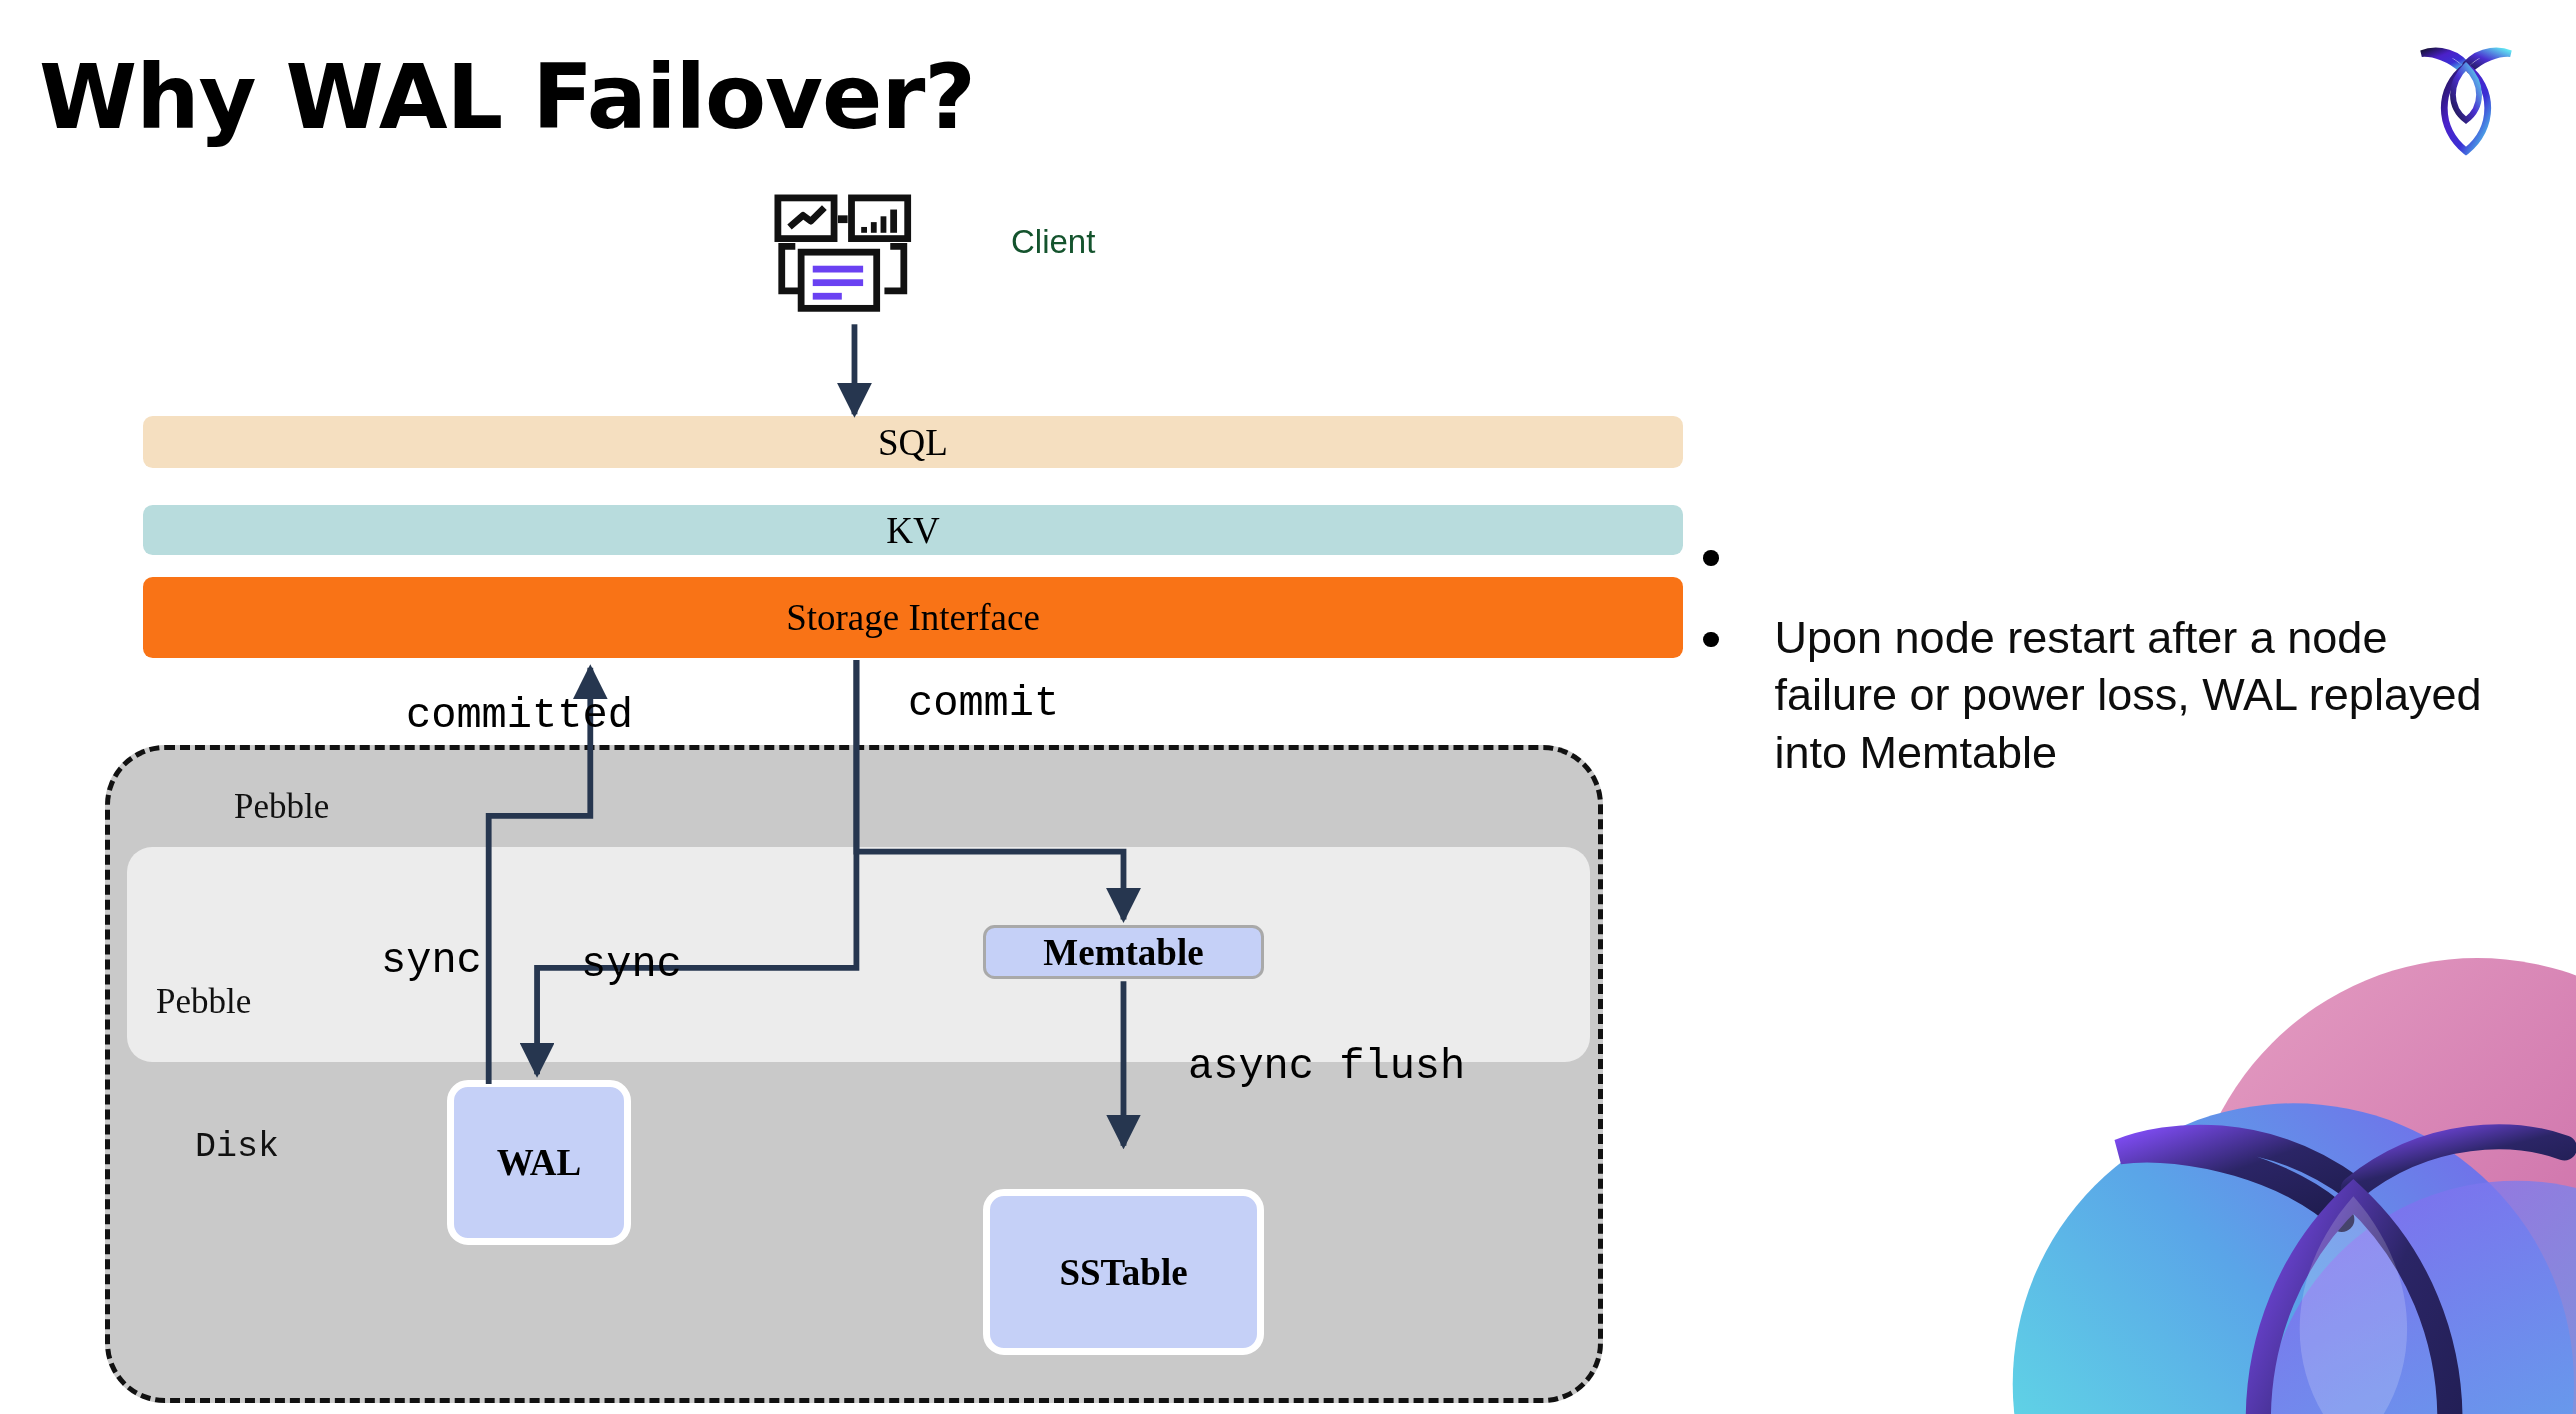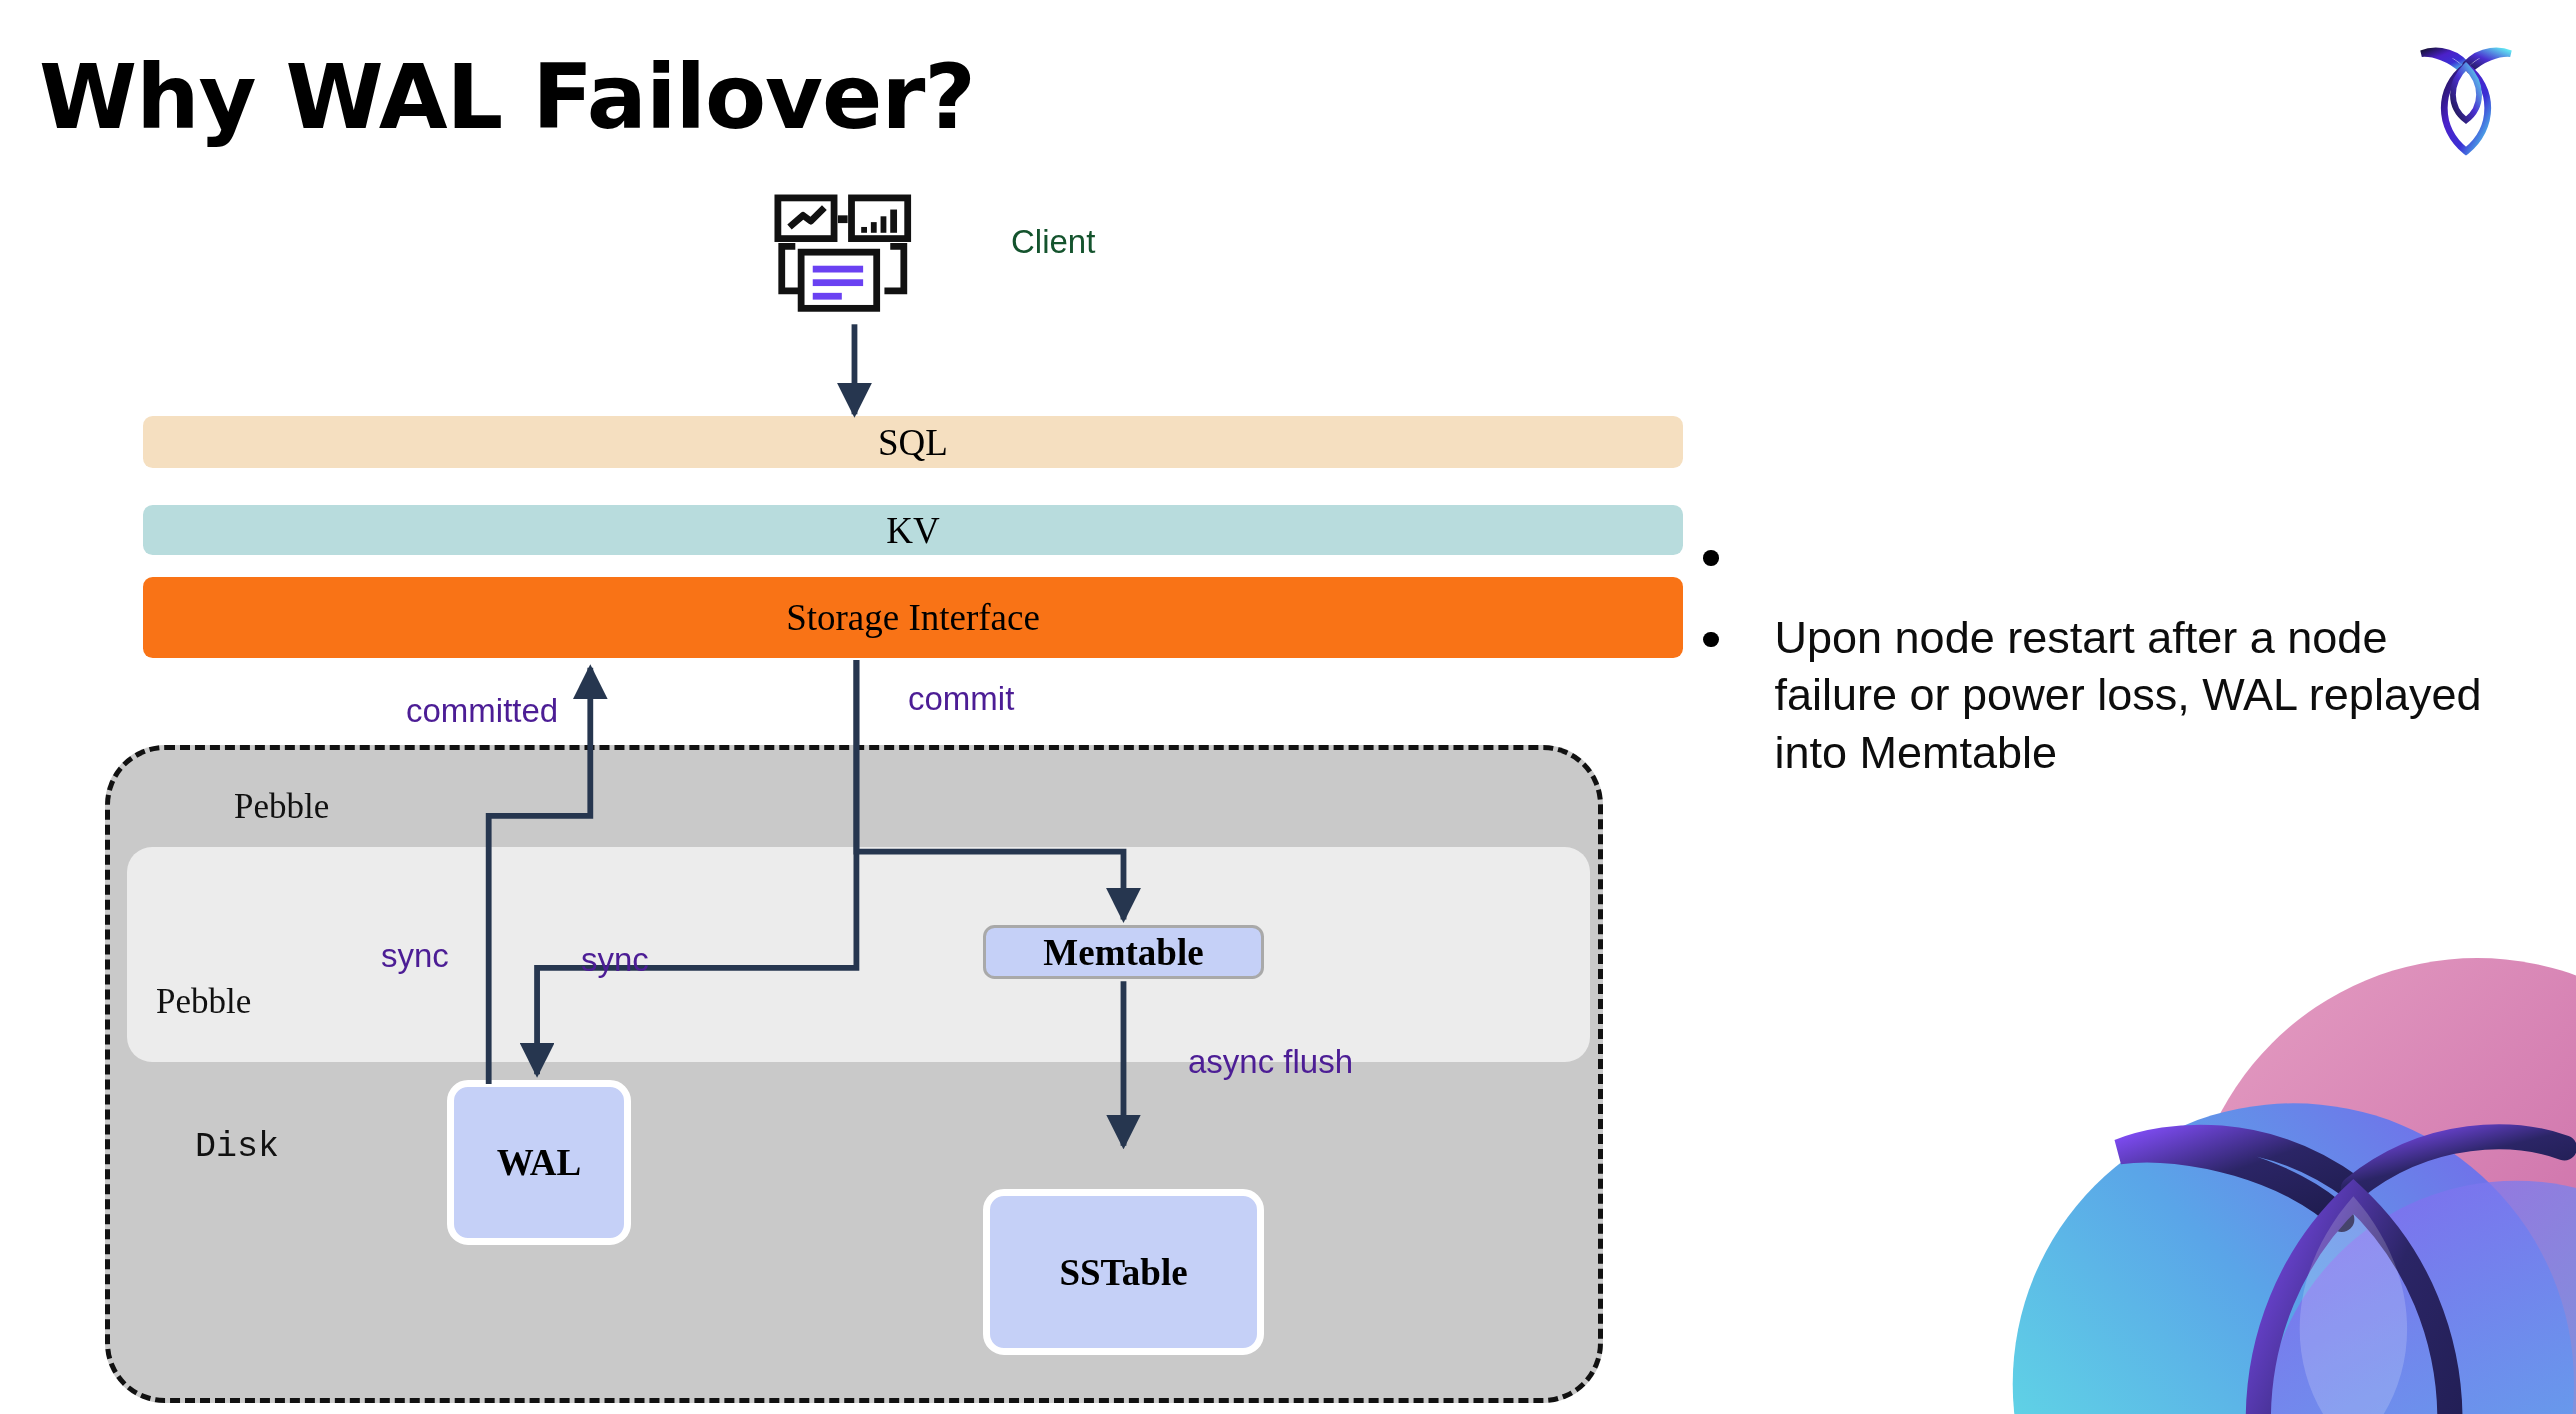--- a/index.html
+++ b/index.html
@@ -54,22 +54,22 @@
             background:#c5d0f7;font-family:"Liberation Serif", serif;font-weight:bold;
             color:#000;box-sizing:border-box;}
   #node-memtable{left:983px;top:925px;width:281px;height:54px;border-radius:11.6px;
                  border:3.9px solid #a9a9a9;font-size:37px;}
   #node-wal{left:447px;top:1080px;width:184px;height:165px;border-radius:21px;
             border:7.7px solid #ffffff;font-size:37px;}
   #node-sstable{left:983px;top:1152px;width:281px;height:166px;border-radius:21px;
                 border:7.7px solid #ffffff;font-size:37px;margin-top:37px;}
 
   
-  .edge-label{position:absolute;font-family:Liberation Sans, sans-serif;
-              font-size:33px;color:#4c1d95;white-space:nowrap;}
+  .edge-label{position:absolute;font-family:Liberation Mono, monospace;
+              font-size:42px;color:#000000;white-space:nowrap;}
   #label-committed{left:406px;top:692px;}
   #label-commit{left:908px;top:680px;}
   #label-sync-left{left:381px;top:937px;}
   #label-sync-right{left:581px;top:941px;}
   #label-async-flush{left:1188px;top:1043px;}
 
   
   #edges{position:absolute;left:0;top:0;width:2576px;height:1415px;pointer-events:none;}
 
   

